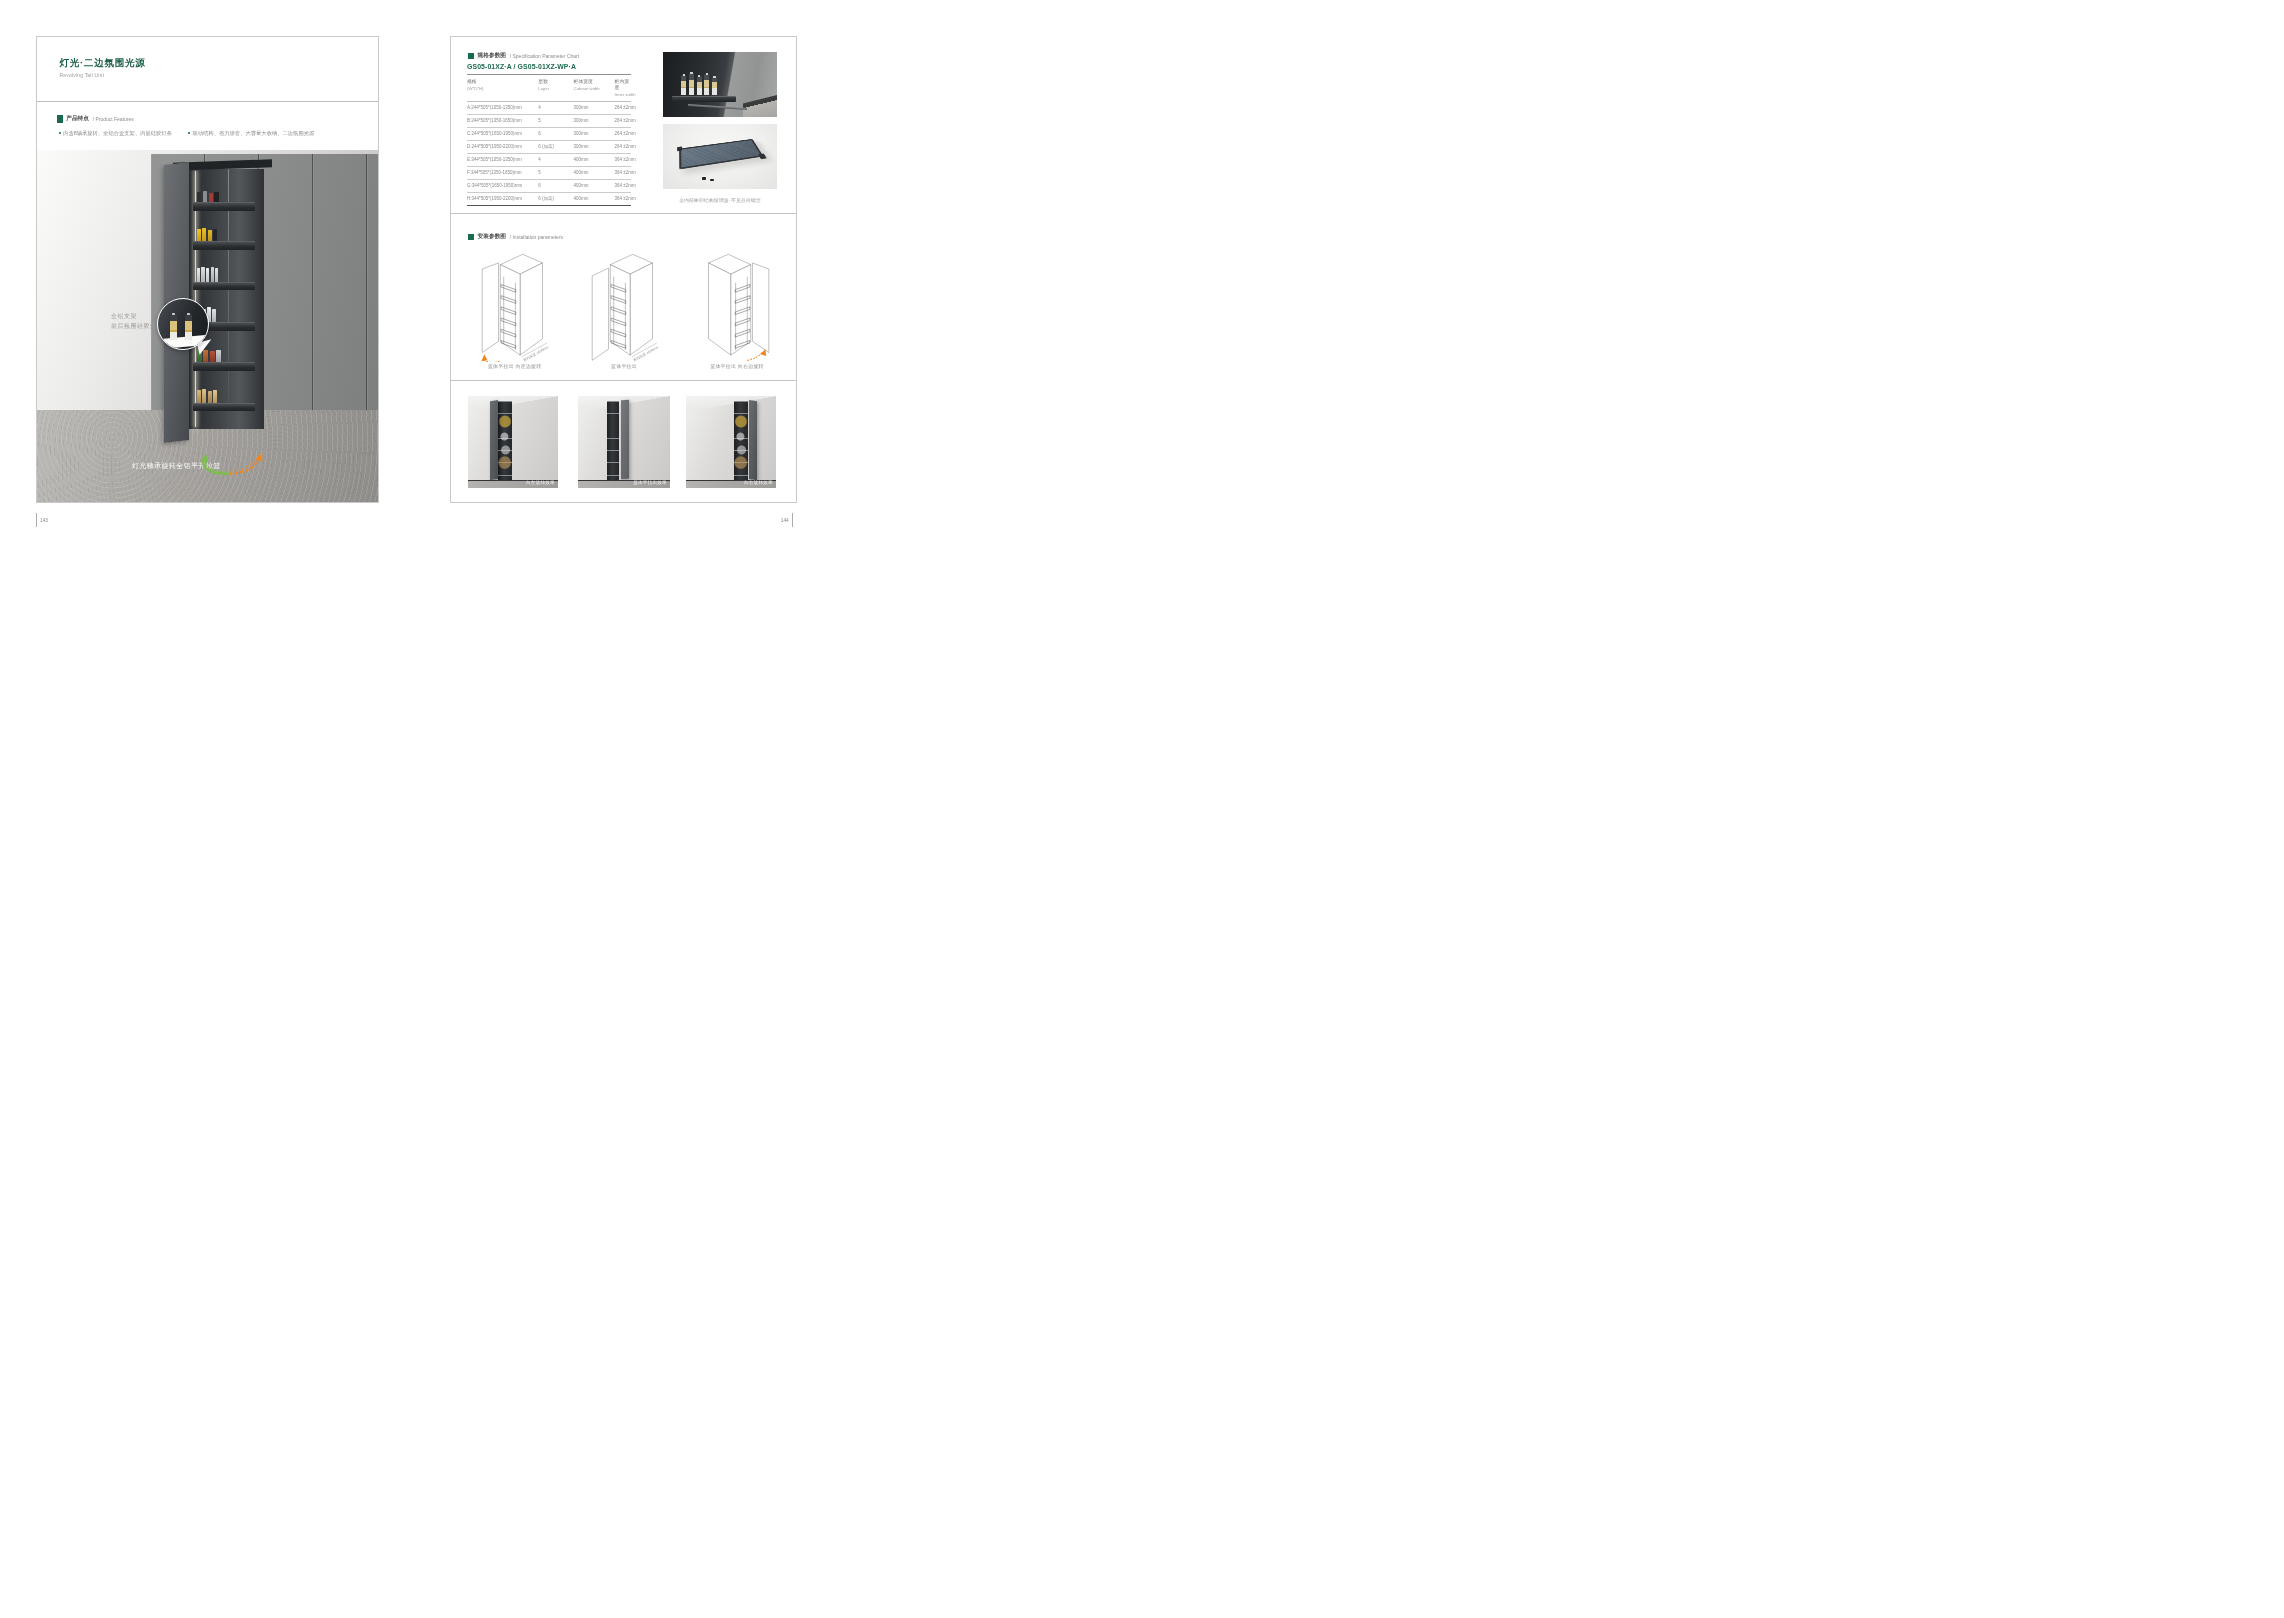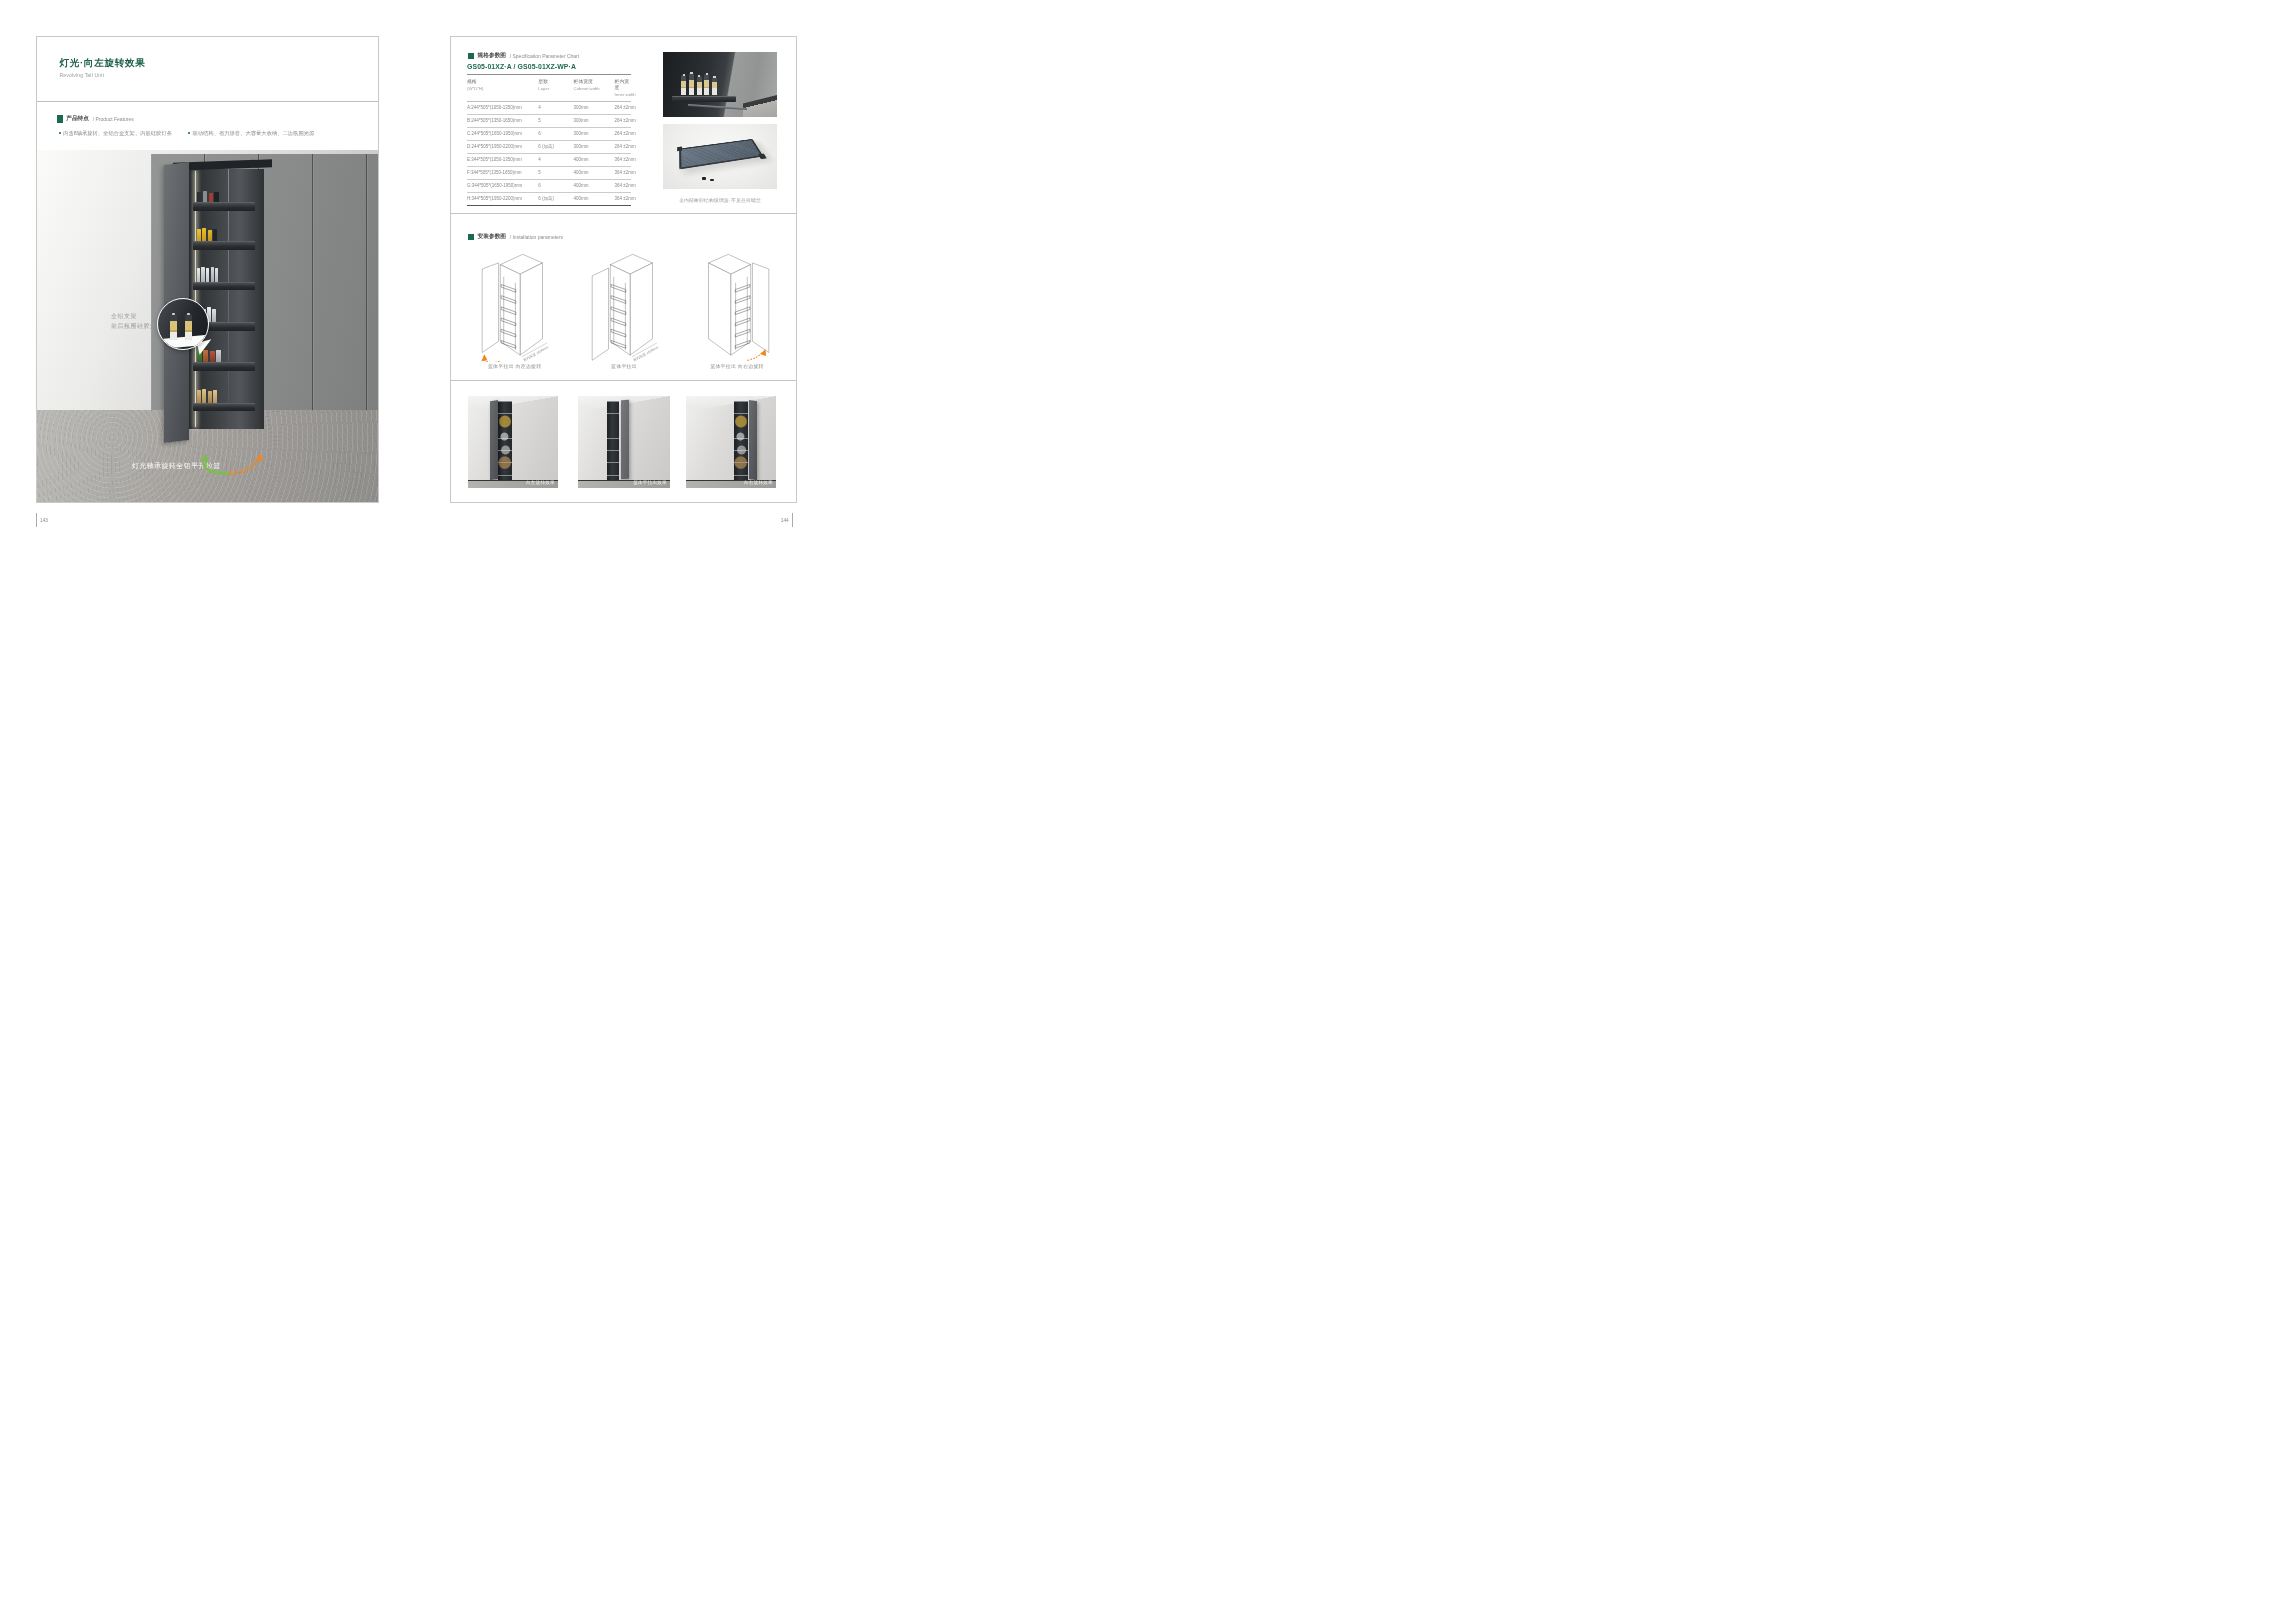--- a/index.html
+++ b/index.html
@@ -158,21 +158,21 @@
   .pn-l { left:40px; } .pn-r { left:776px; width:12.8px; text-align:right; }
   .pn-line { position:absolute; top:513px; width:0.5px; height:13.7px; background:#aaa; }
   .pnl-l { left:36px; } .pnl-r { left:792px; }
 </style>
 </head>
 <body>
 
 <div class="canvas">
 
   <div class="page left">
-    <div class="lp-title">灯光·向左旋转效果</div>
+    <div class="lp-title">灯光·二边氛围光源</div>
     <div class="lp-subtitle">Revolving Tall Unit</div>
     <div class="hr1"></div>
 
     <div class="sec-head lp-features-head">
       <span class="sec-bar"></span>
       <span class="sec-zh">产品特点</span>
       <span class="sec-en">/ Product Features</span>
     </div>
     <div class="lp-items">
       <div class="feat">

